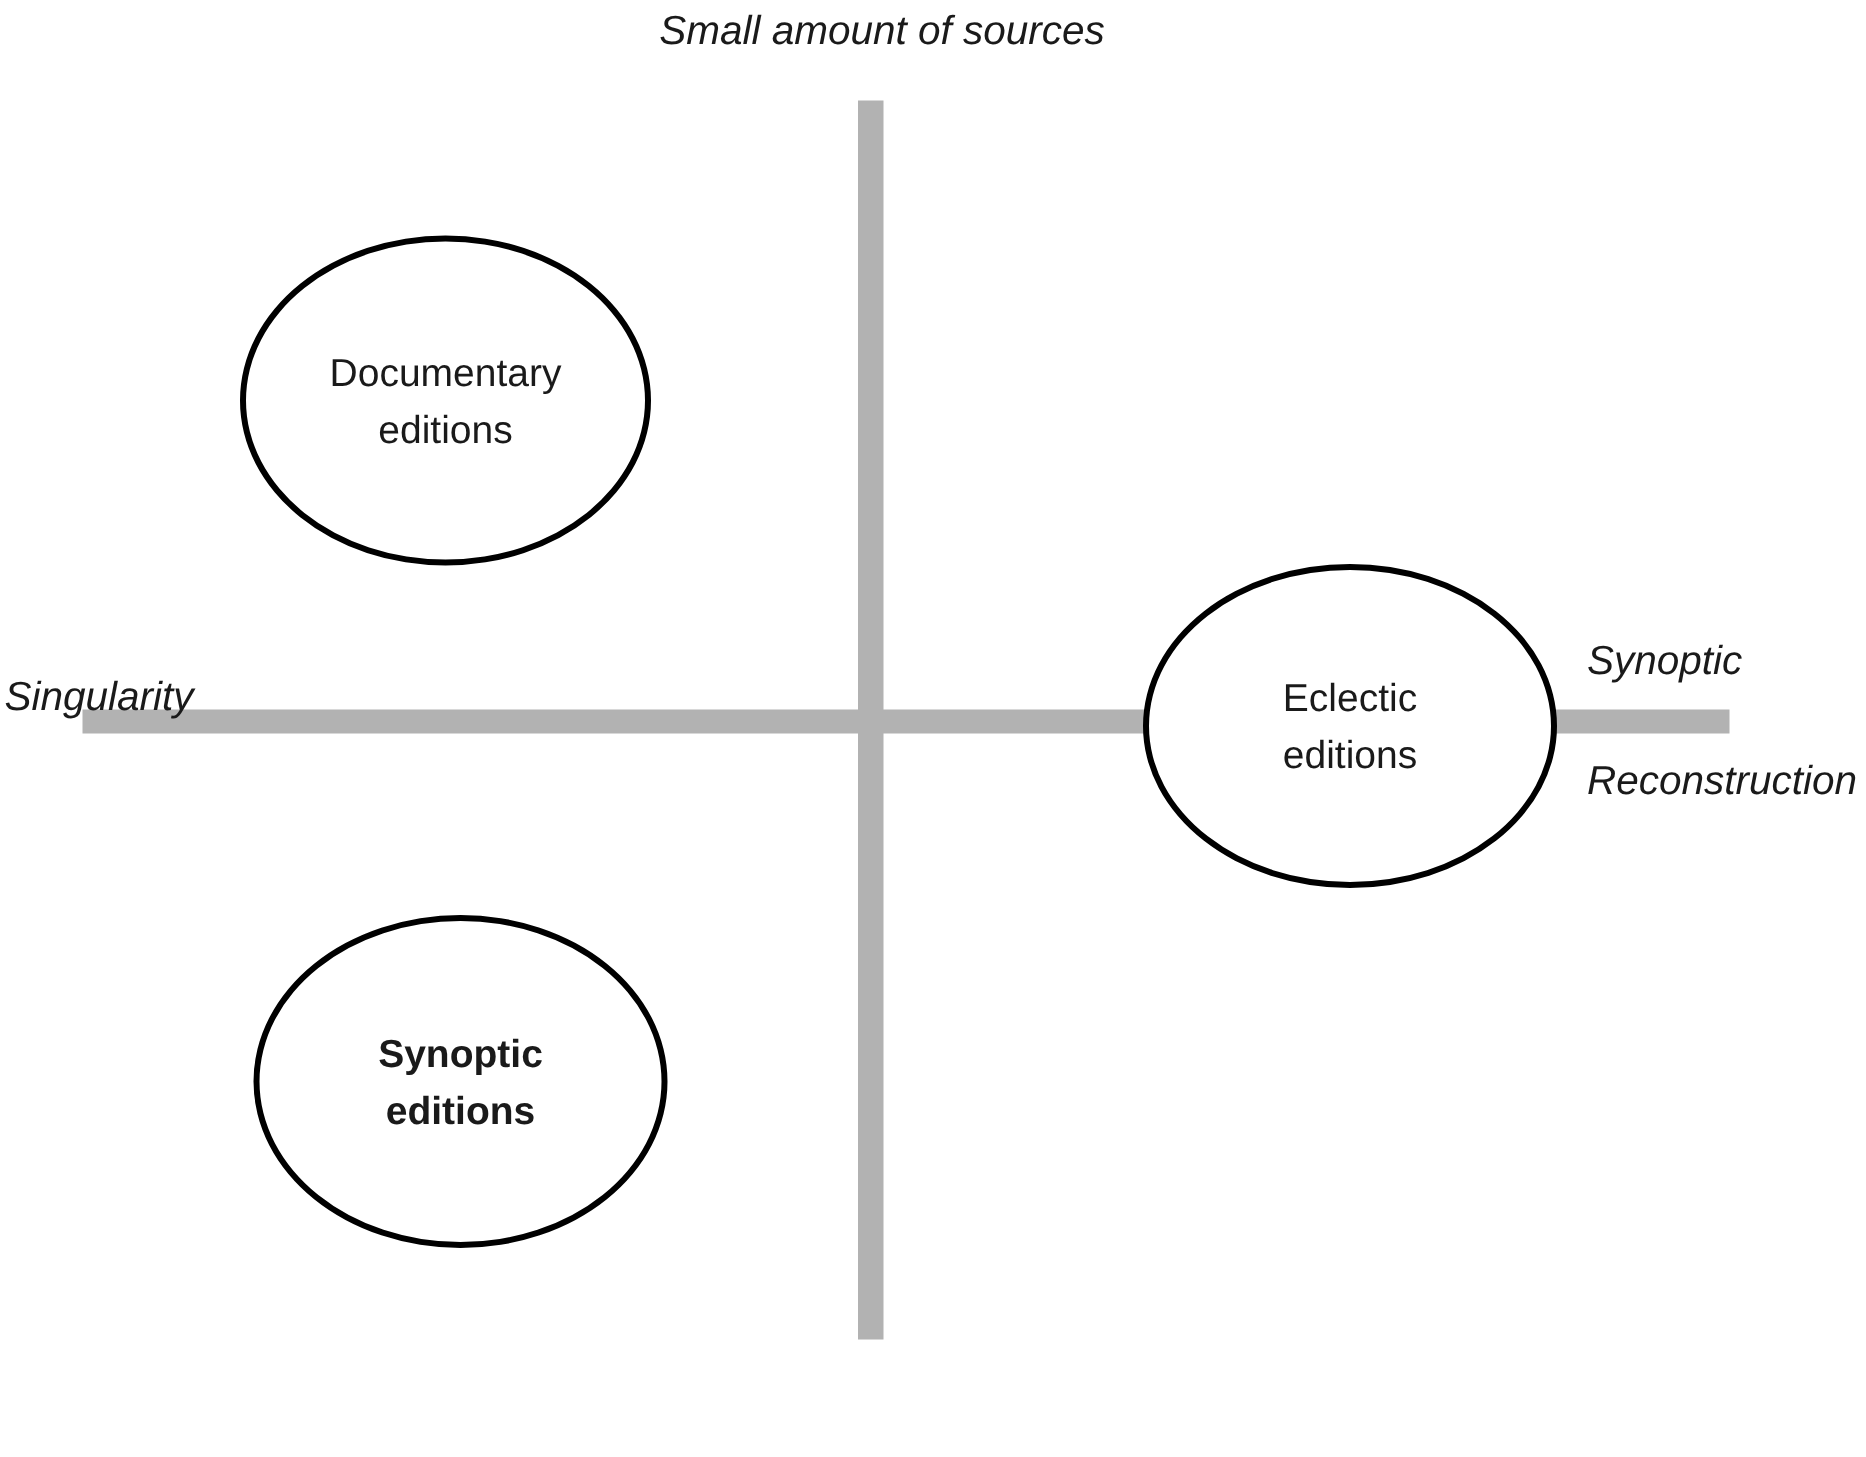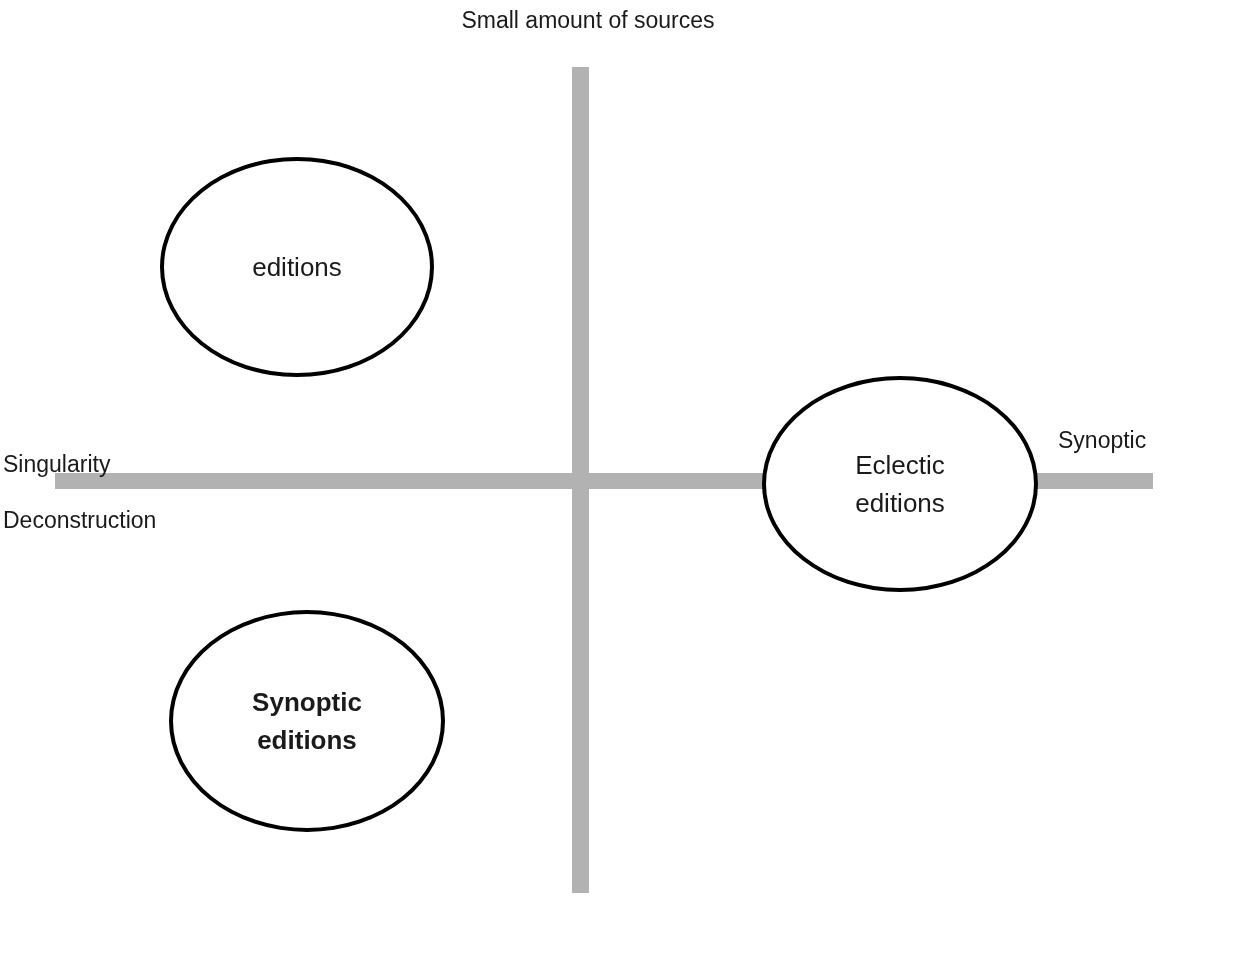--- a/index.html
+++ b/index.html
@@ -45,24 +45,25 @@
     font-size: 26px;
     line-height: 38px;
     color: #1a1a1a;
   }
   .node-documentary { left: 160px; top: 157px; width: 266px; height: 212px; }
   .node-eclectic    { left: 762px; top: 376px; width: 268px; height: 208px; }
   .node-synoptic    { left: 169px; top: 610px; width: 268px; height: 214px; font-weight: bold; }
 
   .axis-label {
     position: absolute;
-    font-size: 23px;
+    font-size: 27px;
     line-height: 32px;
     white-space: nowrap;
     color: #1a1a1a;
+    font-style: italic;
   }
   .label-top    { left: 437px; top: 4px;   width: 302px; text-align: center; }
   .label-bottom { left: 437px; top: 936px; width: 302px; text-align: center; }
   .label-singularity    { left: 3px;    top: 448px; }
   .label-deconstruction { left: 3px;    top: 504px; }
   .label-plurality      { left: 1058px; top: 424px; }
   .label-reconstruction { left: 1058px; top: 504px; }
 </style>
 </head>
 <body>
@@ -70,26 +71,27 @@
 <div class="canvas">
 
   <div class="axis axis-h"></div>
   <div class="axis axis-v"></div>
 
   <div class="axis-label label-top">Small amount of sources</div>
 
 
   <div class="axis-label label-singularity">Singularity</div>
 
-  <div class="axis-label label-deconstruction">Deconstruction</div>
 
   <div class="axis-label label-plurality">Synoptic</div>
 
+  <div class="axis-label label-reconstruction">Reconstruction</div>
 
   <div class="node node-documentary">
+    <span>Documentary</span>
     <span>editions</span>
   </div>
 
   <div class="node node-eclectic">
     <span>Eclectic</span>
     <span>editions</span>
   </div>
 
   <div class="node node-synoptic">
     <span>Synoptic</span>

